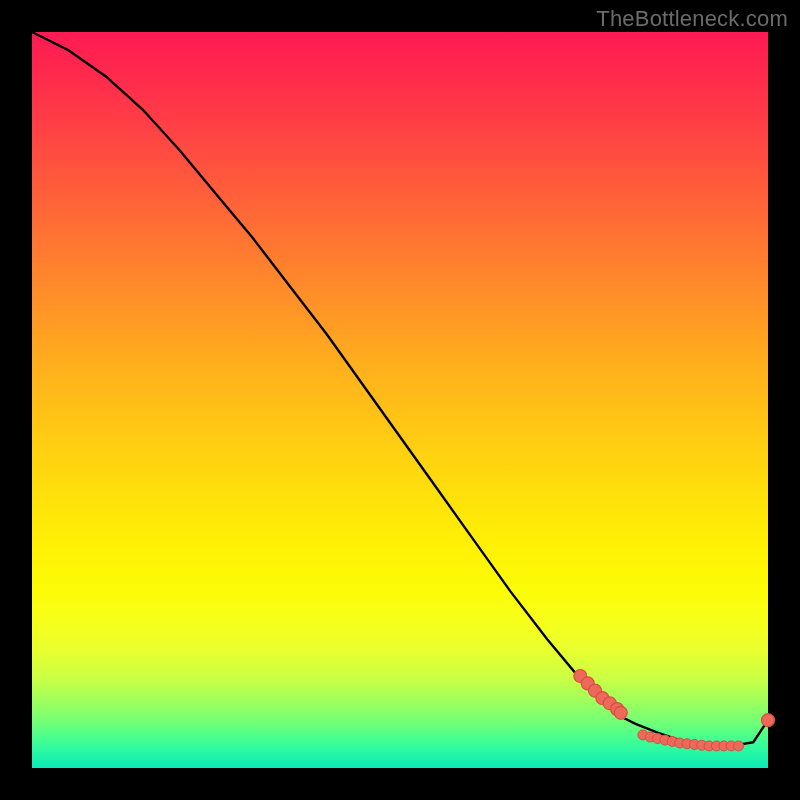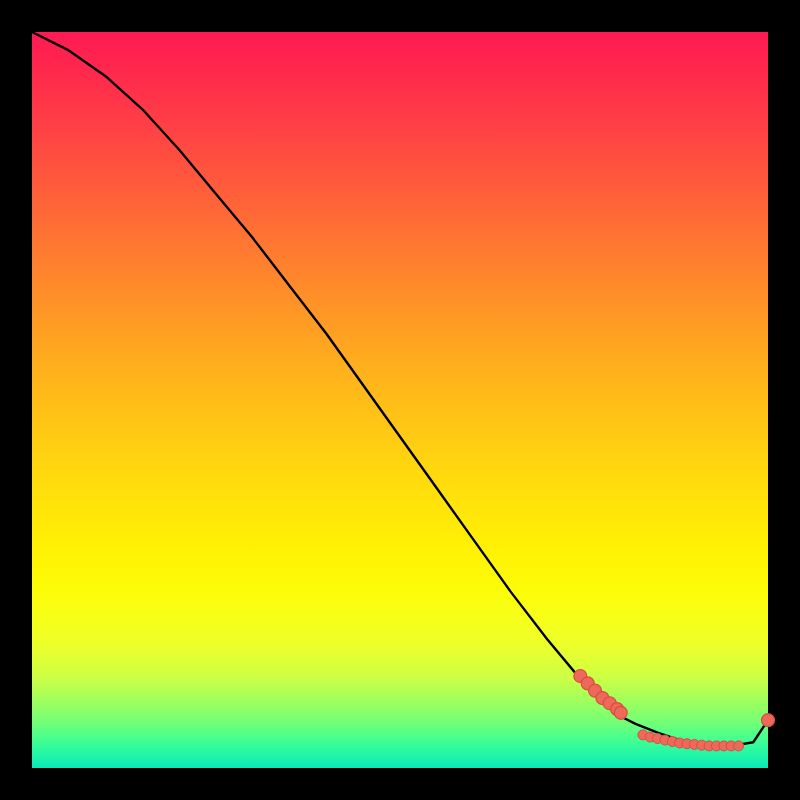--- a/index.html
+++ b/index.html
@@ -86,20 +86,21 @@
     font-size: 8px;
     font-family: Arial, sans-serif;
     font-weight: 600;
     letter-spacing: 0.3px;
   }
 </style>
 </head>
 <body>
 
 <div class="frame">
+  <div class="watermark">TheBottleneck.com</div>
 
   <div class="plot">
     <svg class="curve" viewBox="0 0 736 736">
       <path id="curve-path" class="line" d="M0.00 0.00 L36.80 18.40 L73.60 44.16 L110.40 77.28 L147.20 117.76 L184.00 161.92 L220.80 206.08 L257.60 253.92 L294.40 301.76 L331.20 353.28 L368.00 404.80 L404.80 456.32 L441.60 507.84 L478.40 559.36 L515.20 607.20 L552.00 651.36 L574.08 673.44 L588.80 684.48 L603.52 691.84 L625.60 700.67 L647.68 708.03 L662.40 711.71 L677.12 713.92 L699.20 713.92 L721.28 710.24 L736.00 688.16"></path>
       <g id="cluster-a">
           <circle cx="548.32" cy="644.00" r="6.5" class="pt"></circle>
           <circle cx="555.68" cy="651.36" r="6.5" class="pt"></circle>
           <circle cx="563.04" cy="658.72" r="6.5" class="pt"></circle>
           <circle cx="570.40" cy="666.08" r="6.5" class="pt"></circle>
           <circle cx="577.76" cy="671.23" r="6.5" class="pt"></circle>

